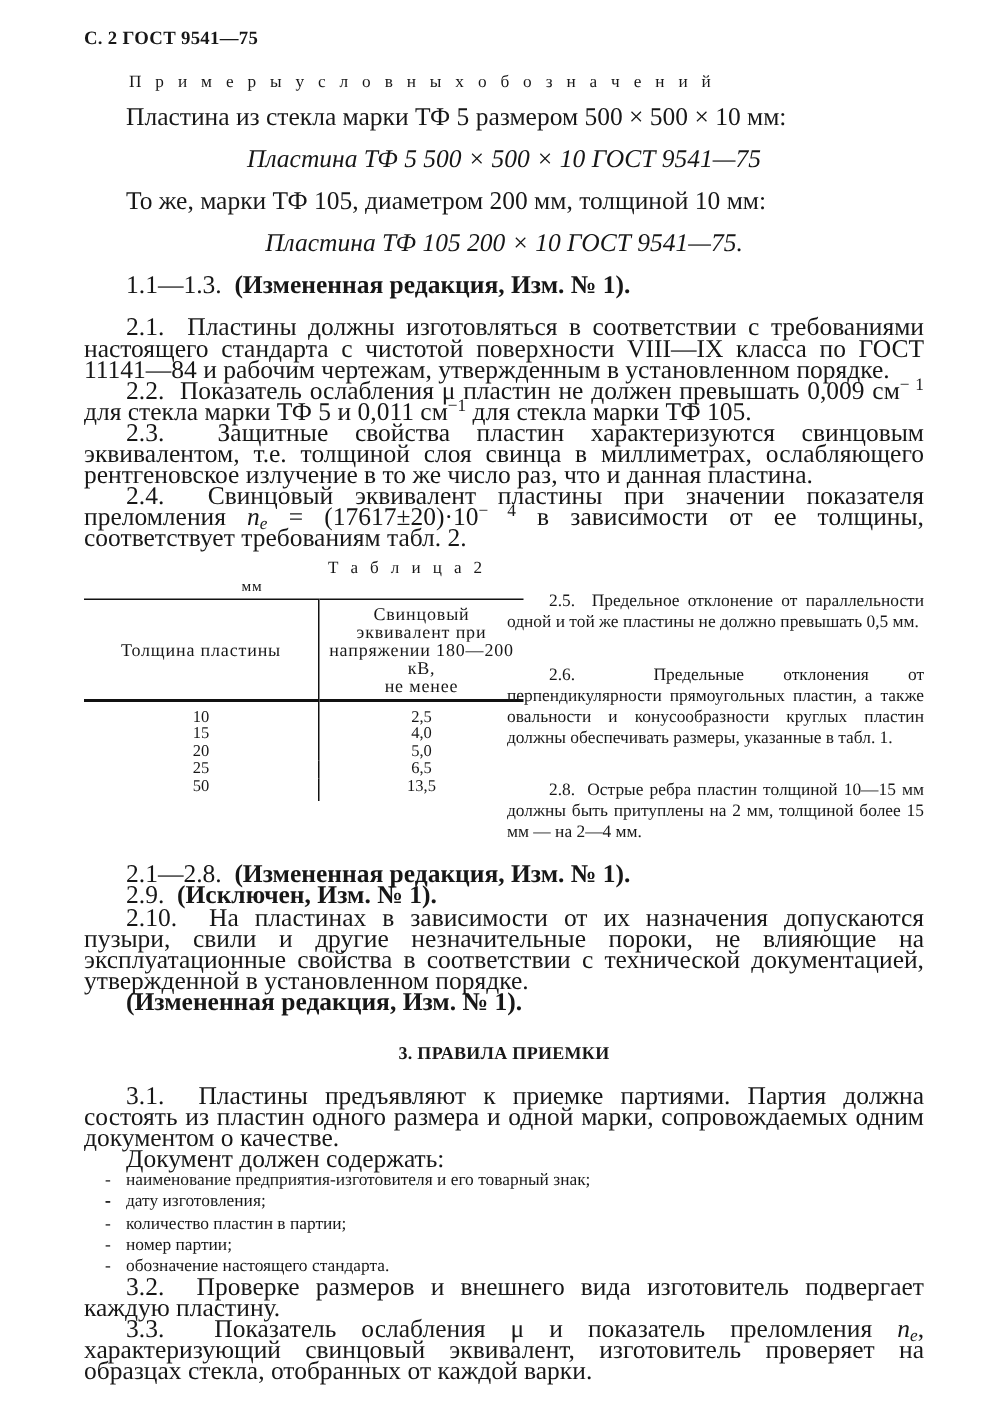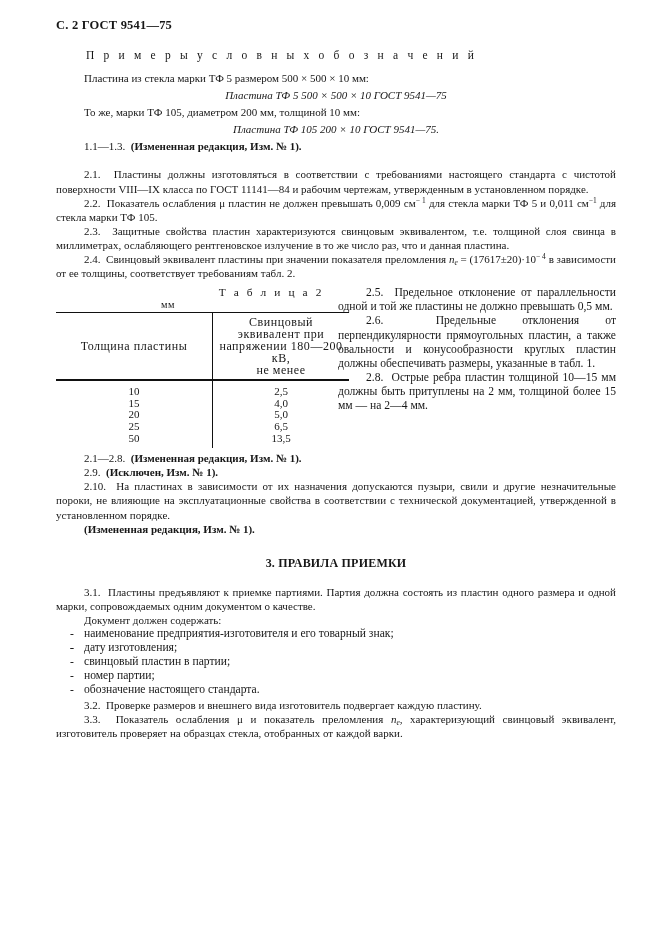--- a/index.html
+++ b/index.html
@@ -49,30 +49,30 @@
     text-align: center;
     font-size: 12px;
     font-weight: bold;
     letter-spacing: 0.2px;
     margin: 0;
   }
 
   
   p {
     margin: 0;
-    font-size: 11px;
+    font-size: 17px;
     line-height: 14.1px;
     text-align: justify;
     text-justify: inter-word;
   }
   .indent { text-indent: 28px; }
   .center { text-align: center; text-indent: 0; }
   .italic { font-style: italic; }
   .bold { font-weight: bold; }
-  .gap-s { margin-top: 3px; }
+  .gap-s { margin-top: 14px; }
   .gap-l { margin-top: 14px; }
   .gap-xl { margin-top: 20px; }
 
   sup { font-size: 0.68em; vertical-align: 0.52em; line-height: 0; }
   sub { font-size: 0.68em; vertical-align: -0.25em; line-height: 0; }
   .vr { font-style: italic; }
 
   
   .float-row {
     position: relative;
@@ -128,21 +128,21 @@
   }
   table.t2 .cell.c2 { border-left: 1.3px solid #111; }
   table.t2 tbody tr:first-child .cell { padding-top: 5px; }
   table.t2 tbody tr:last-child .cell { padding-bottom: 4px; }
   .side-text {
     overflow: hidden;
     font-size: 11.6px;
     line-height: 14.1px;
     text-align: justify;
   }
-  .side-text p { font-size: 11.6px; line-height: 14.1px; }
+  .side-text p { font-size: 11.6px; line-height: 14.1px; margin-top: 21px; }
 
   .clearfix::after { content: ""; display: block; clear: both; }
 
   ul.dashlist {
     list-style: none;
     margin: 0;
     padding: 0;
   }
   ul.dashlist li {
     font-size: 11.6px;
@@ -241,21 +241,21 @@
     <div class="section-heading gap-xl">3.  ПРАВИЛА ПРИЕМКИ</div>
 
     <p class="indent gap-l"><span>3.1.</span>&nbsp; <span>Пластины предъявляют к приемке партиями. Партия должна состоять из пластин одного размера и одной марки, сопровождаемых одним документом о качестве.</span></p>
 
     <p class="indent">Документ должен содержать:</p>
 
     <ul class="dashlist">
       <li><span class="dash">-</span><span>наименование предприятия-изготовителя и его товарный знак;</span></li>
       <li><span class="dash">-</span></li>
       <li><span class="dash">-</span><span>дату изготовления;</span></li>
-      <li><span class="dash">-</span><span>свинцовый пластин в партии;</span></li>
+      <li><span class="dash">-</span><span>количество пластин в партии;</span></li>
       <li><span class="dash">-</span><span>номер партии;</span></li>
       <li><span class="dash">-</span><span>обозначение настоящего стандарта.</span></li>
     </ul>
 
     <p class="indent"><span>3.2.</span>&nbsp; <span>Проверке размеров и внешнего вида изготовитель подвергает каждую пластину.</span></p>
 
     <p class="indent"><span>3.3.</span>&nbsp; <span>Показатель ослабления μ   и показатель преломления </span><span class="vr">n</span><sub class="vr">e</sub><span>, характеризующий свинцовый эквивалент, изготовитель проверяет на образцах стекла, отобранных от каждой варки.</span></p>
 
   </div>
 </div>

